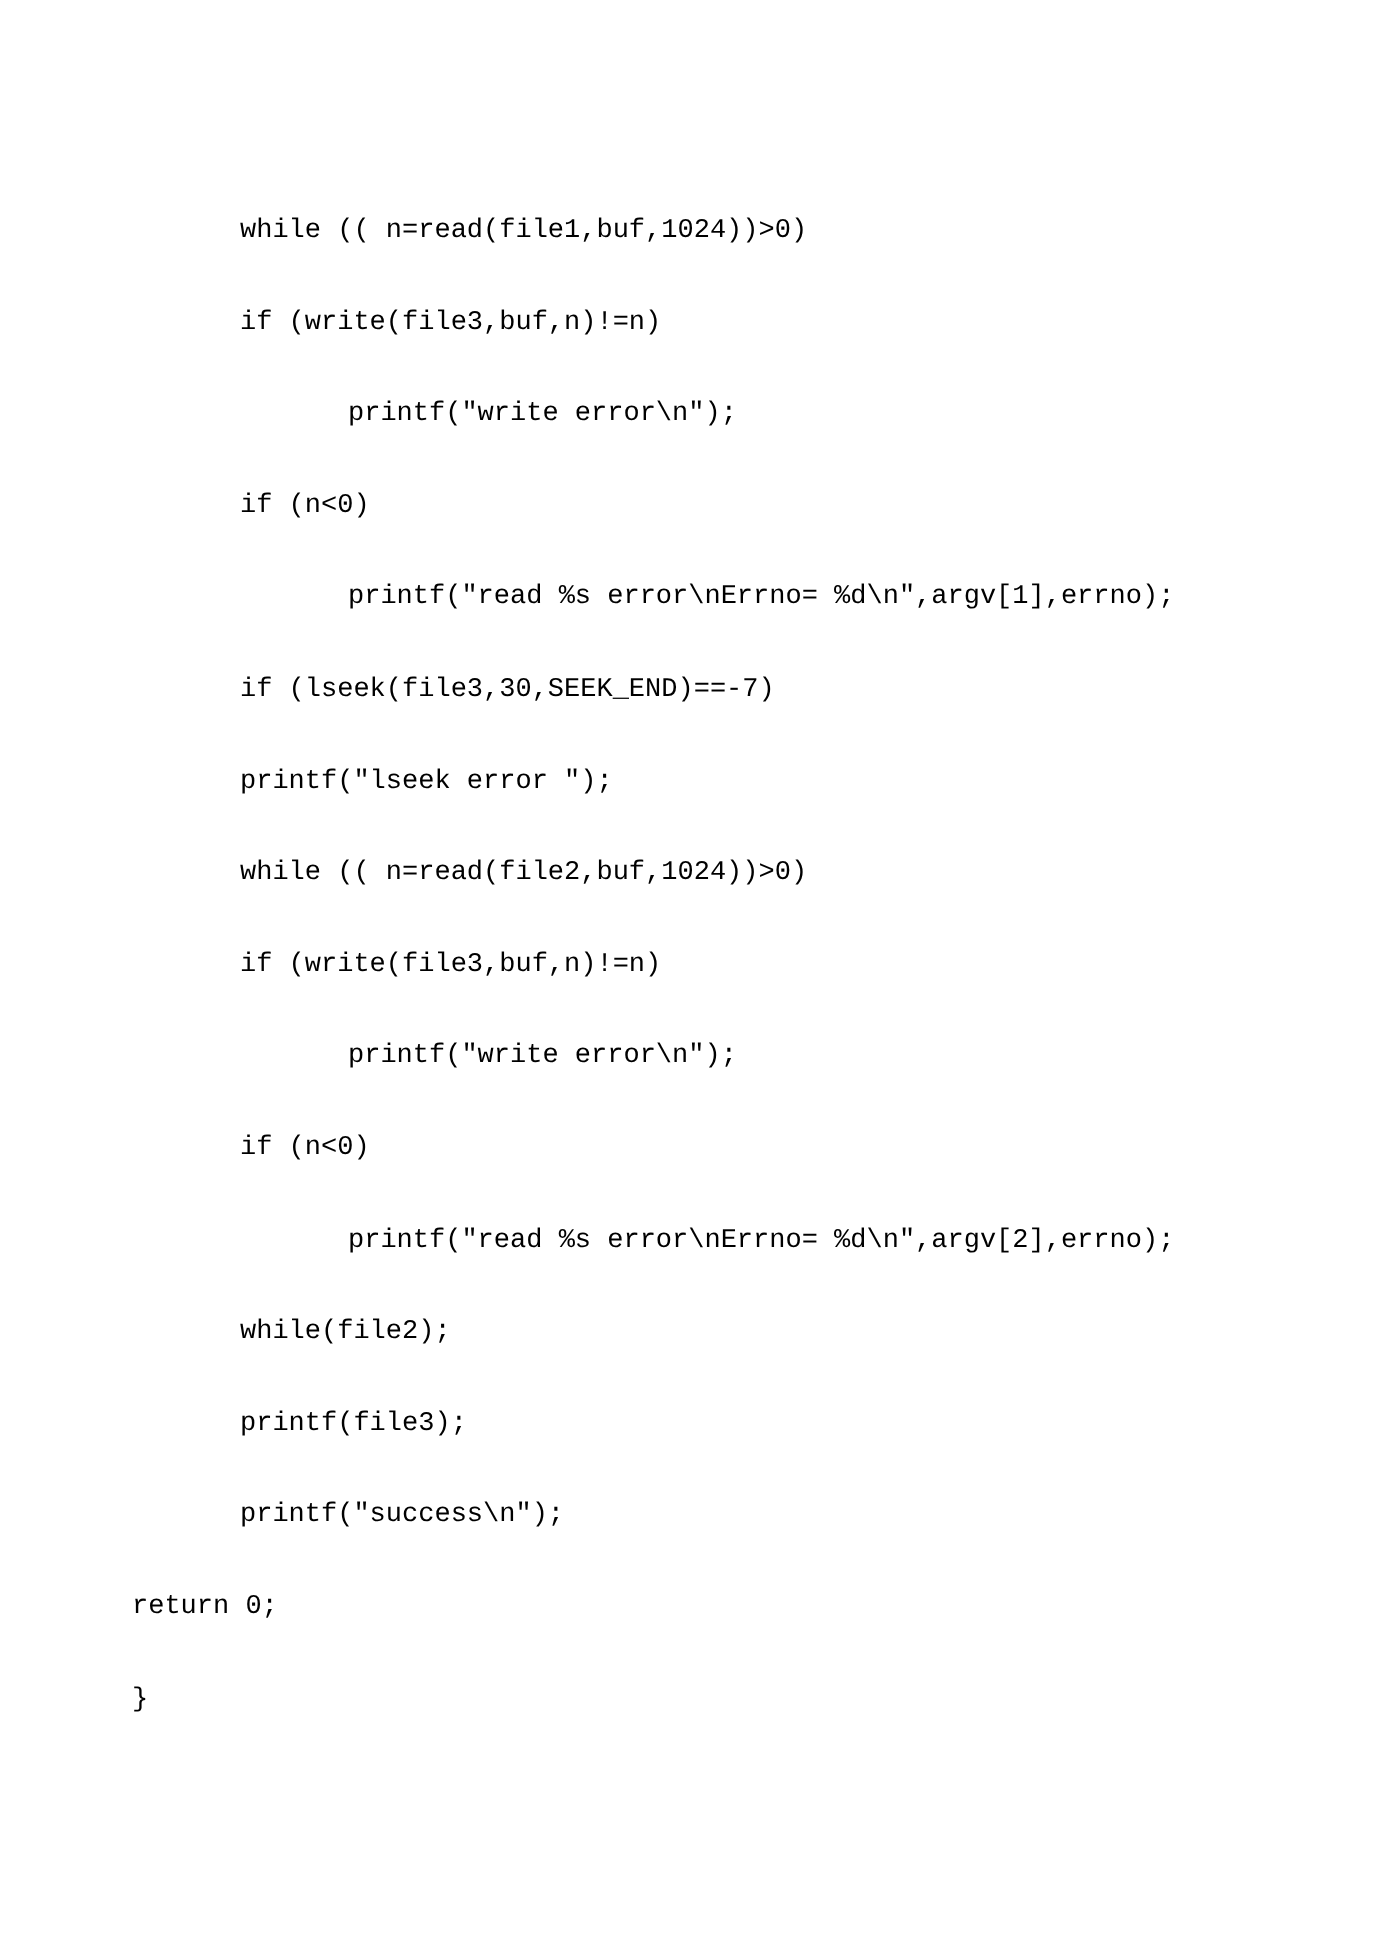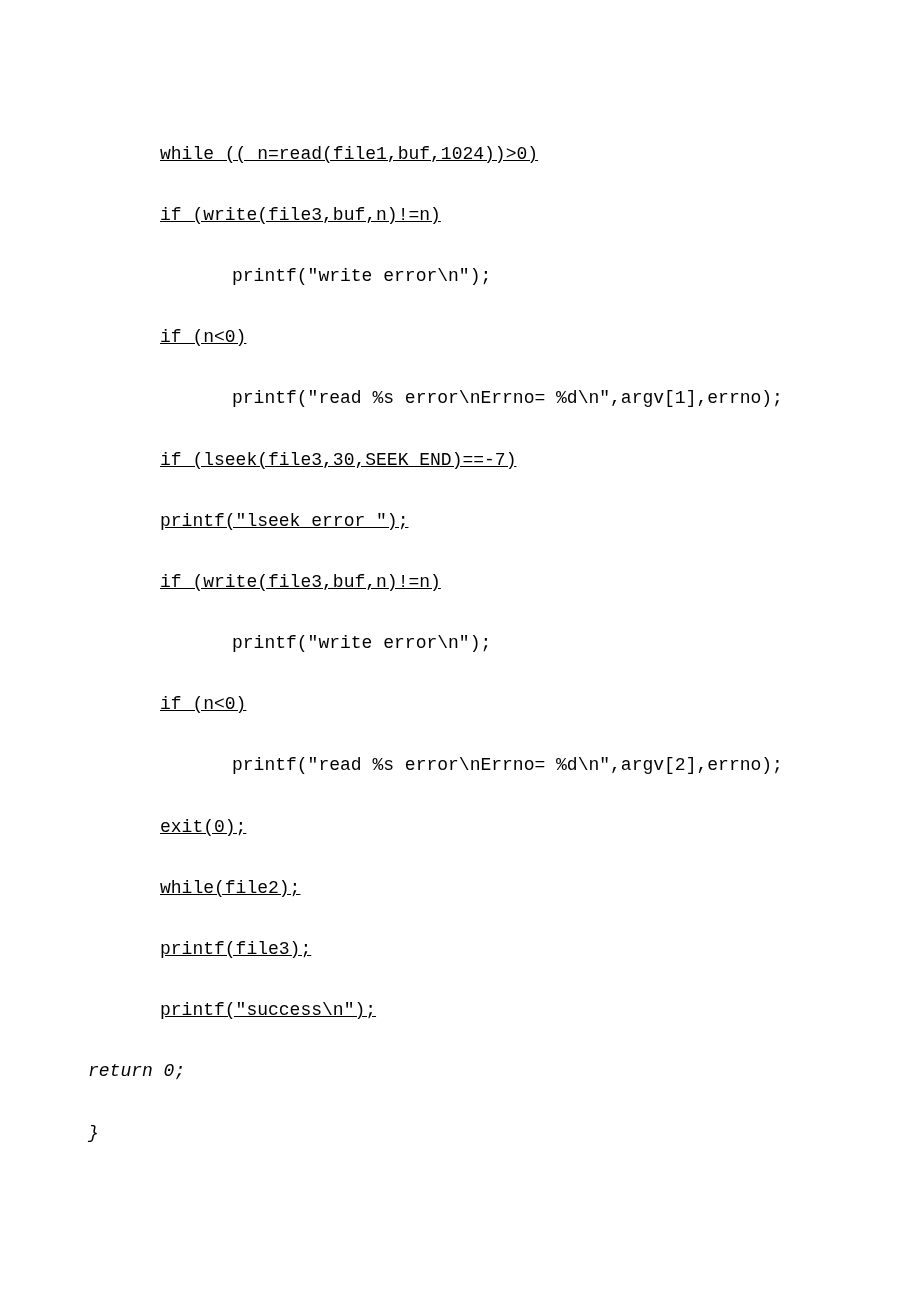--- a/index.html
+++ b/index.html
@@ -14,38 +14,38 @@
     line-height: 1.7;
     color: #000000;
     padding: 108px 88px 60px 88px;
     box-sizing: border-box;
   }
   .code-block {
     font-family: "Courier New", "SimSun", monospace;
     white-space: pre;
     margin-bottom: 80px;
   }
-  .indent1 { padding-left: 72px; display: block; text-decoration: underline; }
+  .indent1 { padding-left: 72px; display: block; }
   .indent2 { padding-left: 144px; display: block; }
-  .line { display: block; font-style: italic; }
+  .line { display: block; }
 </style>
 </head>
 <body>
 
 <div class="code-block">
 <span class="indent1">while (( n=read(file1,buf,1024))&gt;0)</span>
 <span class="indent1">if (write(file3,buf,n)!=n)</span>
 <span class="indent2">printf("write error\n");</span>
 <span class="indent1">if (n&lt;0)</span>
 <span class="indent2">printf("read %s error\nErrno= %d\n",argv[1],errno);</span>
 <span class="indent1">if (lseek(file3,30,SEEK_END)==-7)</span>
 <span class="indent1">printf("lseek error ");</span>
+<span class="indent1">while (( n=read(file2,buf,1024))&gt;0)</span>
 <span class="indent1">if (write(file3,buf,n)!=n)</span>
 <span class="indent2">printf("write error\n");</span>
 <span class="indent1">if (n&lt;0)</span>
 <span class="indent2">printf("read %s error\nErrno= %d\n",argv[2],errno);</span>
-<span class="indent1">exit(0);</span>
 <span class="indent1">while(file2);</span>
 <span class="indent1">printf(file3);</span>
 <span class="indent1">printf("success\n");</span>
 <span class="line">return 0;</span>
 <span class="line">}</span>
 </div>
 
 </body></html>

